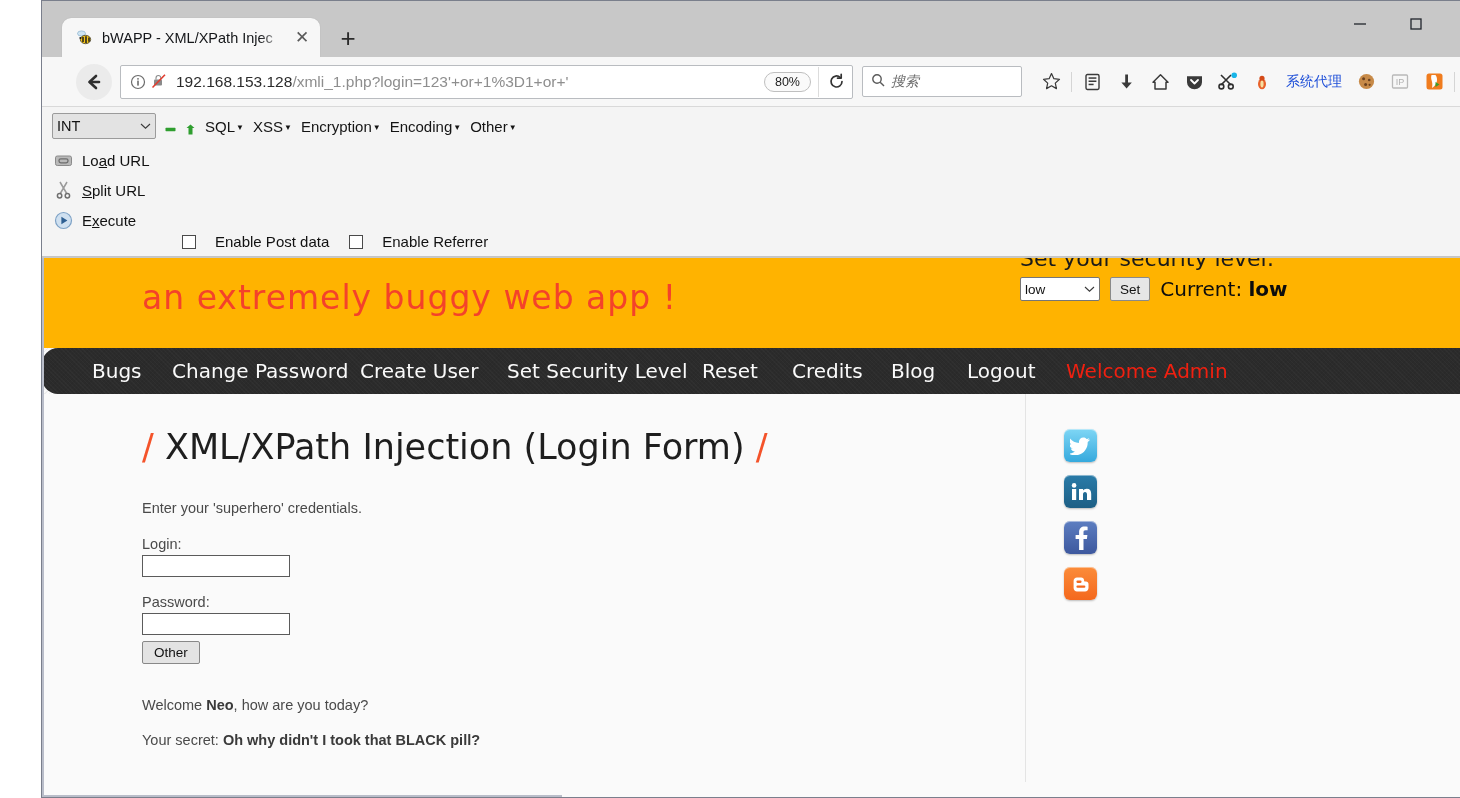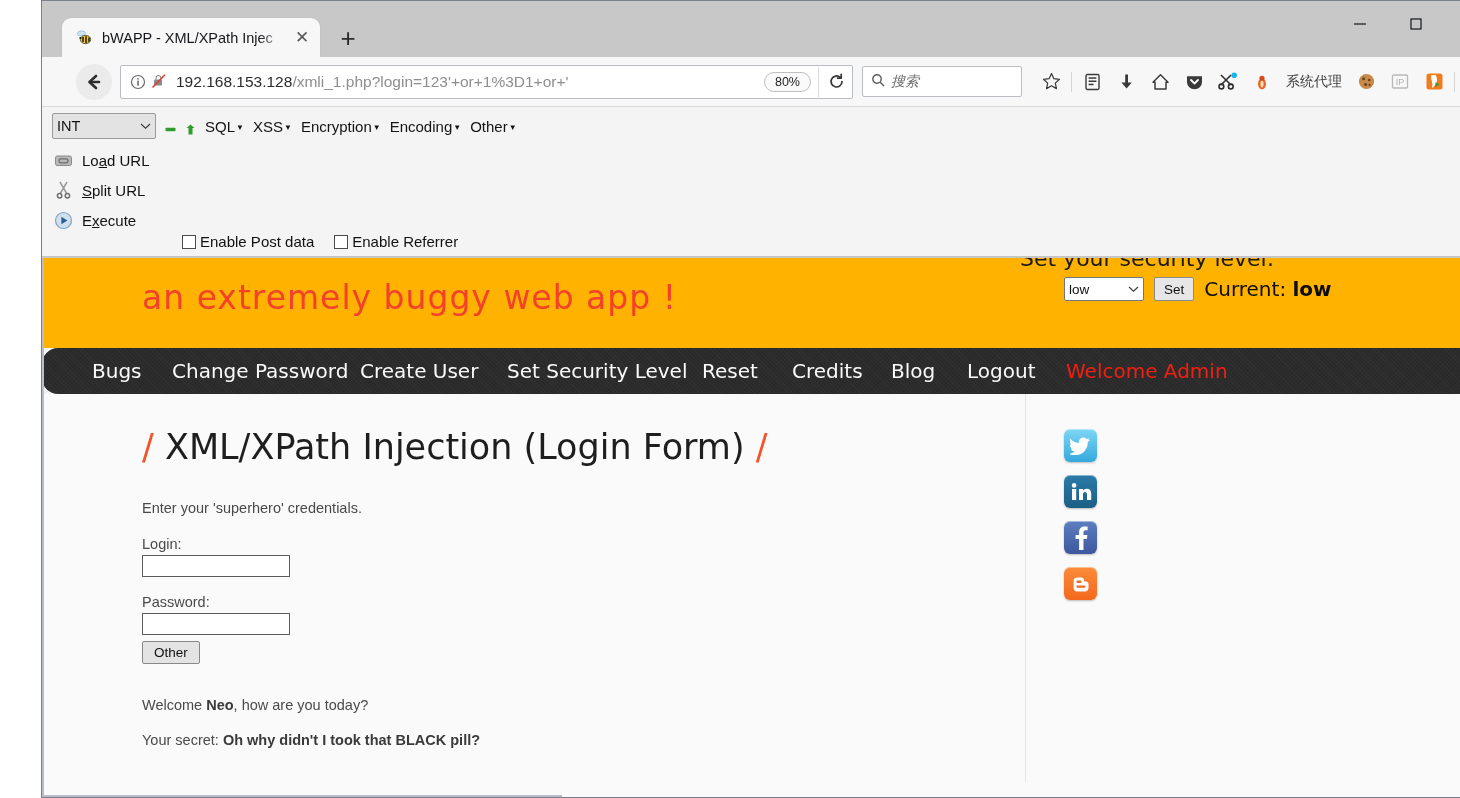--- a/index.html
+++ b/index.html
@@ -105,21 +105,21 @@
     display: flex; align-items: center;
   }
   .searchbar .sicon { margin: 0 6px 0 8px; color: #5a5a5a; }
   .searchbar .splaceholder { font-size: 14px; color: #6d6d6d; font-style: italic; }
   .tb-icons { flex: none; display: flex; align-items: center; height: 100%; }
   .tb-icon {
     width: 34px; height: 34px; display: flex; align-items: center; justify-content: center;
     color: #3a3a3a; flex: none;
   }
   .tb-sep { width: 1px; height: 20px; background: #d5d5d5; margin: 0 3px; flex:none; }
-  .tb-text { font-size: 14px; color: #404040; padding: 0 7px; white-space: nowrap; }
+  .tb-text { font-size: 14px; color: #1d4ed8; padding: 0 7px; white-space: nowrap; }
   .hamburger { width: 36px; height: 34px; display: flex; flex-direction: column;
     align-items: center; justify-content: center; gap: 3px; margin-right: 6px; flex:none;}
   .hamburger i { display: block; width: 18px; height: 2.5px; background: #2a2a2a; }
 
   
   .hackbar {
     position: absolute; left: 0; top: 106px; width: 1458px; height: 150px;
     background: #f4f4f4; border-bottom: 1px solid #c4c4c4;
   }
   .hb-row1 { position: absolute; left: 10px; top: 6px; display: flex; align-items: center; gap: 9px; }
@@ -140,21 +140,21 @@
   .hb-textarea {
     position: absolute; left: 137px; top: 140px; width: 1286px; height: 78px;
     background: #fff; border: 1px solid #a9a9a9;
     font-size: 14.5px; color: #111; padding: 5px 7px;
     line-height: 1.3; overflow: hidden; word-break: break-all;
   }
   .hb-pm { position: absolute; right: 6px; top: 140px; width: 22px;
     display: flex; flex-direction: column; align-items: center; gap: 17px; }
   .hb-pm span { font-size: 15px; color: #333; line-height: 1; }
   .hb-checks { position: absolute; left: 140px; top: 232px; display: flex; align-items: center; gap: 20px; }
-  .hb-check { display: flex; align-items: center; gap: 4px; }
+  .hb-check { display: flex; align-items: center; gap: 19px; }
   .hb-check .box { width: 14px; height: 14px; border: 1.5px solid #4a4a4a; background: #fff; flex:none; }
   .hb-check .txt { font-size: 15px; color: #111; white-space: nowrap; }
 
   
   .viewport {
     position: absolute; left: 0; top: 257px; width: 1458px; height: 540px;
     background: #fafafa; overflow: hidden;
   }
   .page { position: absolute; left: 0; top: 0; width: 1433px; height: 540px; }
 
@@ -167,21 +167,21 @@
     position: absolute; left: 100px; top: 20px;
     font-family: "DejaVu Sans", sans-serif;
     font-size: 33px; color: #f4422a; letter-spacing: 1px; white-space: nowrap;
   }
   .seclevel-title {
     position: absolute; left: 978px; top: -12px;
     font-family: "DejaVu Sans", sans-serif;
     font-size: 22px; color: #1a1a1a; white-space: nowrap;
   }
   .seclevel-row {
-    position: absolute; left: 1022px; top: 19px;
+    position: absolute; left: 978px; top: 19px;
     display: flex; align-items: flex-end; gap: 10px;
   }
   .sec-select {
     width: 80px; height: 24px; background: #fff; border: 1px solid #767676;
     border-radius: 2px; font-size: 13.5px; color: #111; padding: 0 4px;
     display: flex; align-items: center; justify-content: space-between;
     font-family: "Liberation Sans", sans-serif;
   }
   .sec-set {
     height: 24px; padding: 0 9px; background: #e6e6e6; border: 1px solid #8a8a8a;

